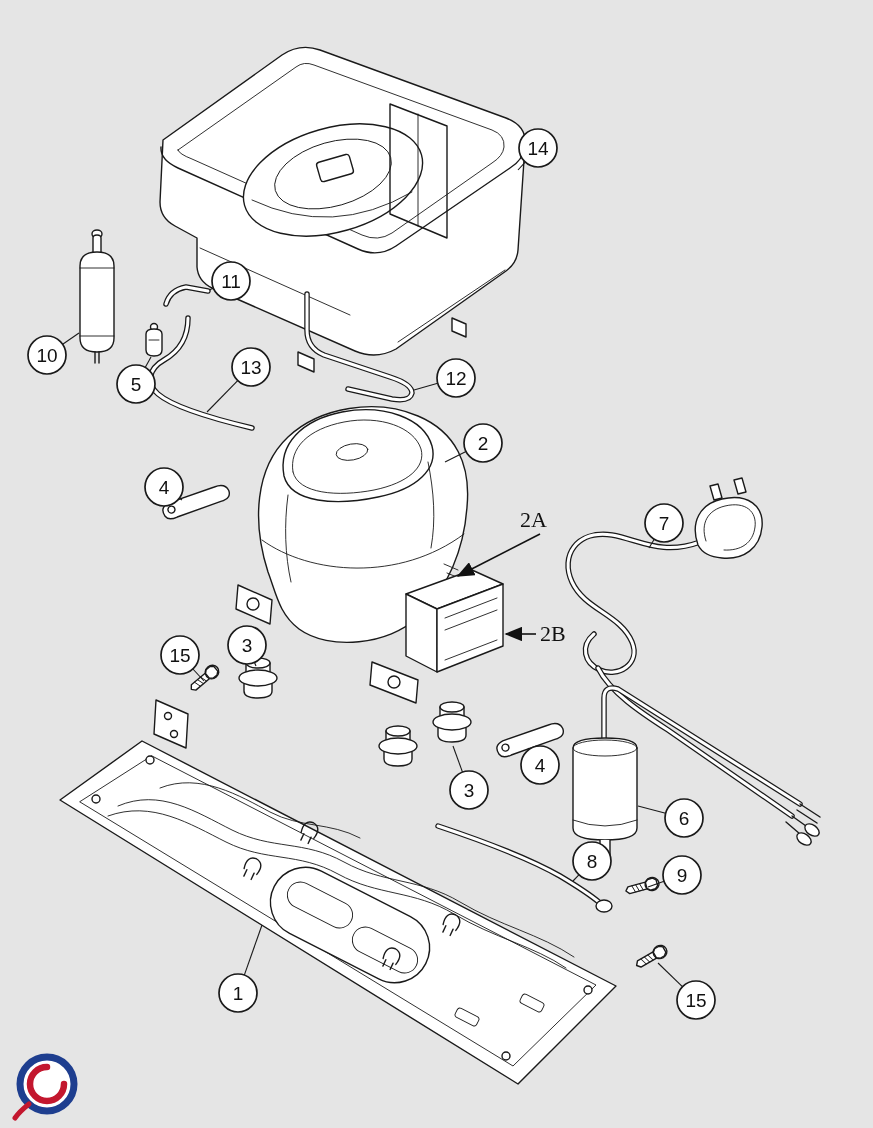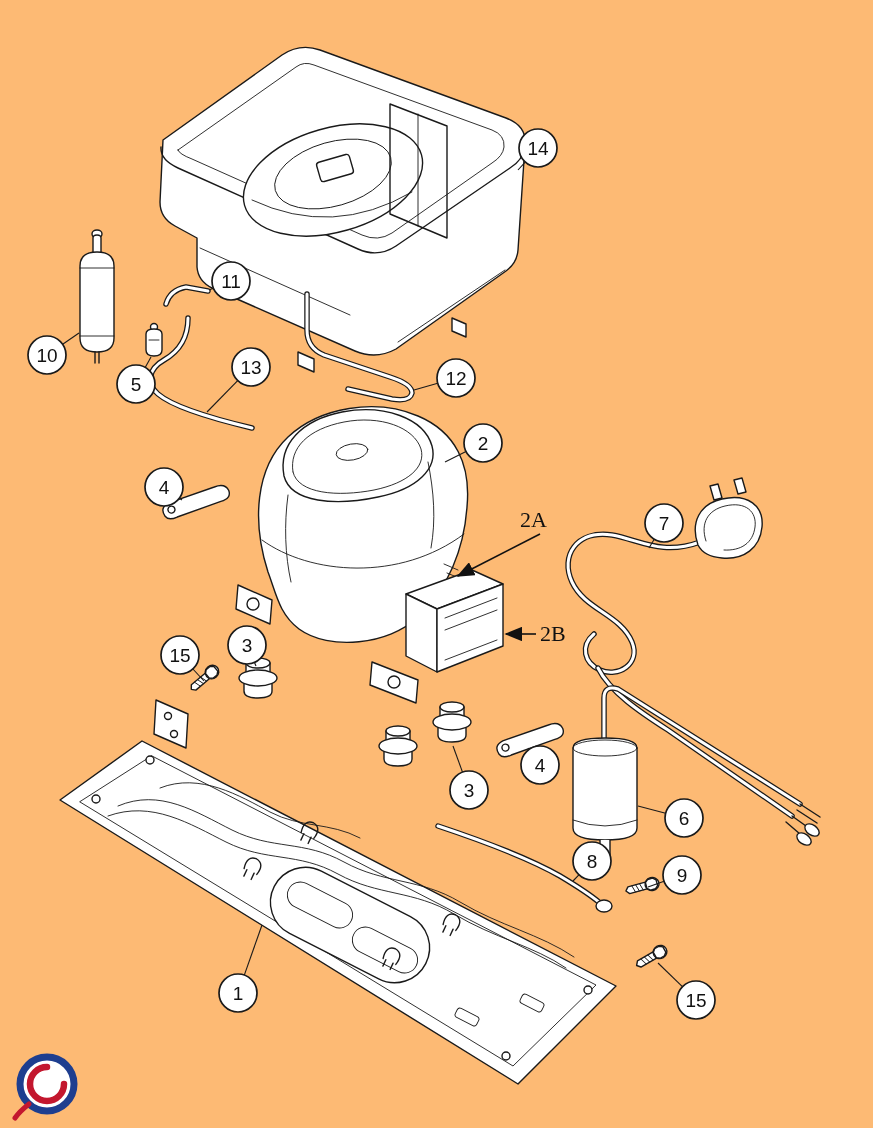--- a/index.html
+++ b/index.html
@@ -1,16 +1,16 @@
 <!DOCTYPE html>
 <html style="--line: #1a1a1a;"><head>
 <meta charset="utf-8">
 <style>
   html,body{margin:0;padding:0;background:#ffffff;}
-  .page{position:relative;width:873px;height:1128px;background:#fdba74;overflow:hidden;font-family:"Liberation Sans",sans-serif;}
+  .page{position:relative;width:873px;height:1128px;background:#e5e5e5;overflow:hidden;font-family:"Liberation Sans",sans-serif;}
   svg{display:block;}
   .ln{fill:none;stroke:var(--line,#1a1a1a);stroke-width:1.4;stroke-linecap:round;stroke-linejoin:round;}
   .lnf{fill:#ffffff;stroke:var(--line,#1a1a1a);stroke-width:1.4;stroke-linejoin:round;}
   .thin{stroke-width:0.9;}
   .pipe-o{fill:none;stroke:var(--line,#1a1a1a);stroke-width:5.5;stroke-linecap:round;stroke-linejoin:round;}
   .pipe-i{fill:none;stroke:#ffffff;stroke-width:3;stroke-linecap:round;stroke-linejoin:round;}
   .balloon{fill:#ffffff;stroke:var(--line,#1a1a1a);stroke-width:1.7;}
   .balloon-num{font-family:"Liberation Sans",sans-serif;font-size:19px;fill:#111111;text-anchor:middle;}
   .leader{stroke:var(--line,#1a1a1a);stroke-width:1.1;}
   .part-label{font-family:"Liberation Serif",serif;font-size:22px;fill:#111111;}

